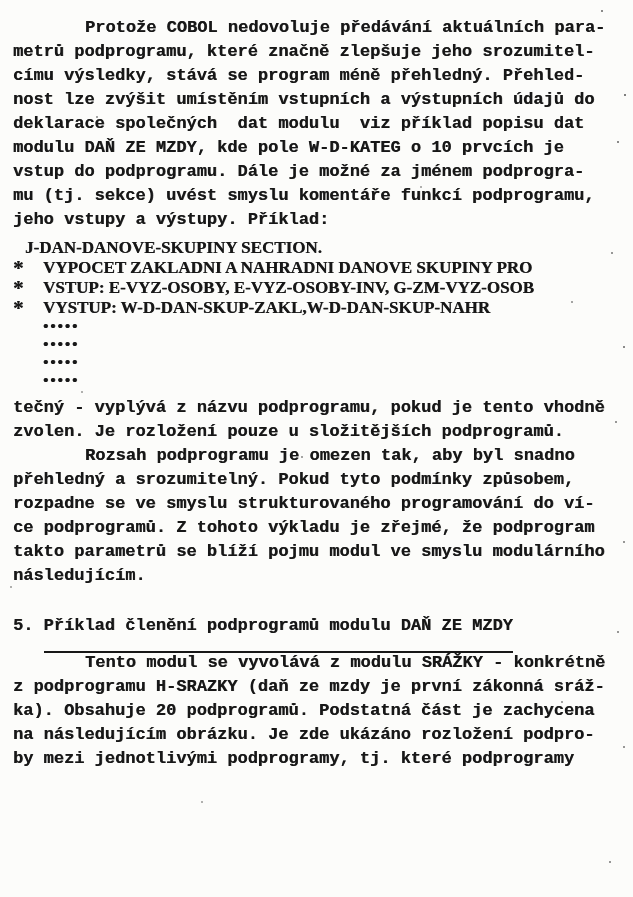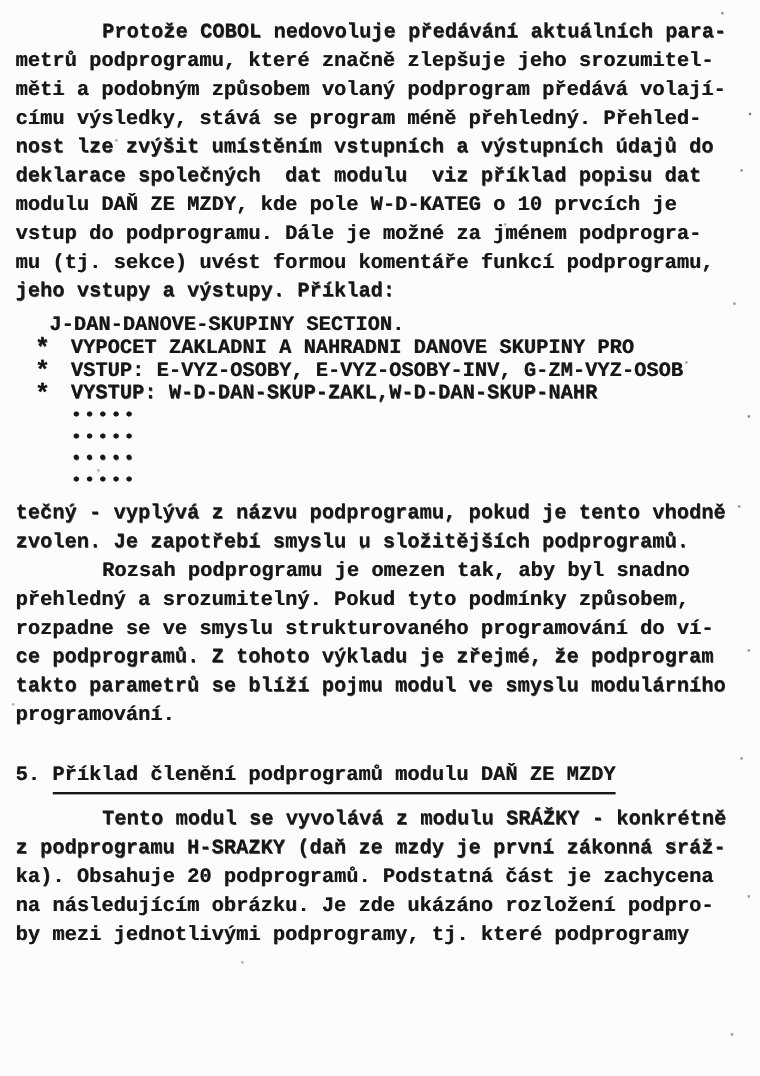--- a/index.html
+++ b/index.html
@@ -24,21 +24,22 @@
     padding: 16px 8px 0 13px;
     text-shadow: 0.4px 0.3px 0 rgba(20,20,20,0.75);
   }
   .para { font-size: 17px; line-height: 24px; }
   .line { white-space: pre-wrap; min-height: 24px; }
   .line.ind { padding-left: 72px; }
 
   .codeblock {
     font-size: 17px;
     line-height: 18px;
-    margin: 7px 0 7px 16px;
+    margin: 7px 0 7px 0;
+    font-family: Liberation Serif, serif;
   }
   .cline { white-space: pre; min-height: 18px; display: flex; align-items: baseline; }
   .cline.chead { padding-left: 12px; }
   .cmark {
     display: inline-block;
     width: 30px;
     flex: 0 0 30px;
     font-size: 21px;
     line-height: 18px;
     position: relative;
@@ -49,21 +50,21 @@
 
   .heading {
     margin-top: 26px;
     margin-bottom: 13px;
     font-size: 17px;
     line-height: 24px;
     white-space: pre-wrap;
   }
   .heading .utitle {
     border-bottom: 2.5px solid var(--ink);
-    padding-bottom: 4px;
+    padding-bottom: 16px;
   }
 
   .noise {
     position: absolute;
     top: 0; left: 0;
     width: 2px; height: 2px;
     background: transparent;
     box-shadow:
       601px 10px 0 rgba(0,0,0,0.45),
       624px 94px 0 rgba(0,0,0,0.5),
@@ -86,27 +87,26 @@
   }
 </style>
 </head>
 <body>
 
 <div class="page">
 
   <div class="para">
     <div class="line ind">Protože COBOL nedovoluje předávání aktuálních para-</div>
     <div class="line">metrů podprogramu, které značně zlepšuje jeho srozumitel-</div>
-    <div class="line">měti a podobným způsobem volaný podprogram předává volají-</div>
     <div class="line">címu výsledky, stává se program méně přehledný. Přehled-</div>
     <div class="line">nost lze zvýšit umístěním vstupních a výstupních údajů do</div>
     <div class="line">deklarace společných  dat modulu  viz příklad popisu dat</div>
     <div class="line">modulu DAŇ ZE MZDY, kde pole W-D-KATEG o 10 prvcích je</div>
     <div class="line">vstup do podprogramu. Dále je možné za jménem podprogra-</div>
-    <div class="line">mu (tj. sekce) uvést formou komentáře funkcí podprogramu,</div>
+    <div class="line">mu (tj. sekce) uvést smyslu komentáře funkcí podprogramu,</div>
     <div class="line">jeho vstupy a výstupy. Příklad:</div>
   </div>
 
   <div class="codeblock">
     <div class="cline chead">
       <span class="ctext">J-DAN-DANOVE-SKUPINY SECTION.</span>
     </div>
     <div class="cline">
       <span class="cmark">*</span>
       <span class="ctext">VYPOCET ZAKLADNI A NAHRADNI DANOVE SKUPINY PRO</span>
@@ -132,30 +132,30 @@
       <span class="ctext dots">•••••</span>
     </div>
     <div class="cline">
       <span class="cmark"></span>
       <span class="ctext dots">•••••</span>
     </div>
   </div>
 
   <div class="para">
     <div class="line">tečný - vyplývá z názvu podprogramu, pokud je tento vhodně</div>
-    <div class="line">zvolen. Je zapotřebí smyslu u složitějších podprogramů.</div>
+    <div class="line">zvolen. Je rozložení pouze u složitějších podprogramů.</div>
   </div>
 
   <div class="para">
     <div class="line ind">Rozsah podprogramu je omezen tak, aby byl snadno</div>
     <div class="line">přehledný a srozumitelný. Pokud tyto podmínky způsobem,</div>
     <div class="line">rozpadne se ve smyslu strukturovaného programování do ví-</div>
     <div class="line">ce podprogramů. Z tohoto výkladu je zřejmé, že podprogram</div>
     <div class="line">takto parametrů se blíží pojmu modul ve smyslu modulárního</div>
-    <div class="line">programování.</div>
+    <div class="line">následujícím.</div>
   </div>
 
   <div class="heading"><span>5. </span><span class="utitle">Příklad členění podprogramů modulu DAŇ ZE MZDY</span></div>
 
   <div class="para">
     <div class="line ind">Tento modul se vyvolává z modulu SRÁŽKY - konkrétně</div>
     <div class="line">z podprogramu H-SRAZKY (daň ze mzdy je první zákonná sráž-</div>
     <div class="line">ka). Obsahuje 20 podprogramů. Podstatná část je zachycena</div>
     <div class="line">na následujícím obrázku. Je zde ukázáno rozložení podpro-</div>
     <div class="line">by mezi jednotlivými podprogramy, tj. které podprogramy</div>

